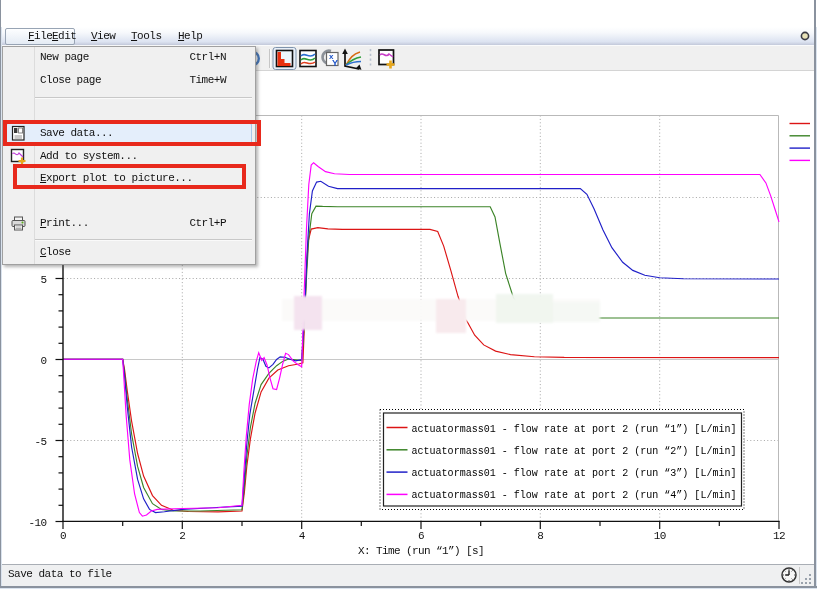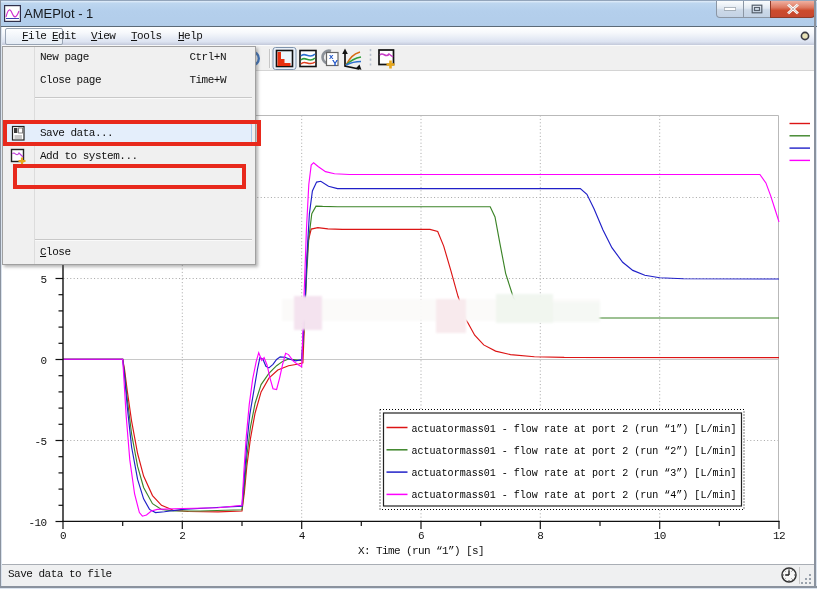--- a/index.html
+++ b/index.html
@@ -21,21 +21,21 @@
 .cap svg{position:absolute;left:50%;top:50%;transform:translate(-50%,-50%);}
 #capmin{left:716px;width:28px;border-radius:0 0 0 4px;}
 #capmax{left:743px;width:28px;}
 #capclose{left:770px;width:45px;border-radius:0 0 4px 0;
 background:linear-gradient(#f0b0a0 0%,#dd7a62 40%,#cc4a2c 60%,#c64830 100%);border-color:#8d3a28;}
 
 #menubar{position:absolute;left:1px;top:27px;width:814px;height:19px;
 background:linear-gradient(#ffffff,#f7f9fc 30%,#dce3f1 82%,#c3c9da 100%);border-bottom:1px solid #fafbfc;box-sizing:border-box;}
 .mb{position:absolute;top:1px;height:16px;line-height:16px;font-family:"Liberation Mono",monospace;
 font-size:11px;letter-spacing:-0.5px;color:#111;}
-#mfile{left:4px;top:0.5px;height:15.5px;line-height:15.5px;padding:0 16px;border:1px solid #98a4b4;border-radius:2px;
+#mfile{left:4px;top:0.5px;height:15.5px;line-height:15.5px;padding:0 22px;border:1px solid #98a4b4;border-radius:2px;
 background:linear-gradient(#fdfeff,#e4ebf4);}
 
 #toolbar{position:absolute;left:1px;top:46px;width:814px;height:25px;background:#f0f0f0;
 border-bottom:1px solid #d4d4d4;box-sizing:border-box;}
 
 #client{position:absolute;left:1px;top:72px;width:813px;height:491px;background:#fff;}
 #plot{position:absolute;left:0;top:0;}
 .gd{stroke:#a6a6a6;stroke-width:1;stroke-dasharray:1,2.4;}
 .tl{font-family:"Liberation Mono",monospace;font-size:11px;letter-spacing:-0.6px;fill:#111;}
 .lg{font-family:"Liberation Mono",monospace;font-size:11px;font-weight:normal;fill:#000;}
@@ -53,45 +53,20 @@
 .mi .a{position:absolute;right:28px;top:4px;font-family:"Liberation Mono",monospace;font-size:11px;
 letter-spacing:-0.5px;color:#111;}
 .mi .ic{position:absolute;left:6px;top:2px;}
 .msep{position:absolute;left:32px;right:3px;height:1px;background:#c8c8c8;border-bottom:1px solid #fafafa;}
 #hisel{position:absolute;left:2px;right:2px;top:0;height:22px;background:#e4eefb;
 border:1px solid #a8c8ea;border-radius:2px;box-sizing:border-box;}
 .redbox{position:absolute;border:4px solid #e8291c;box-sizing:border-box;z-index:50;}
 </style></head>
 <body>
 <div id="win">
-  <div id="title">
-    <svg id="ticon" width="17" height="17" viewBox="0 0 17 17">
-      <rect x="0.5" y="0.5" width="16" height="16" fill="#fff" stroke="#30304a" stroke-width="1.4"></rect>
-      <path d="M2,12 C4,4 6,3 8,8 S12,14 15,6" fill="none" stroke="#d030d0" stroke-width="1.15"></path>
-      <path d="M2,13.5 L15,13.5" fill="none" stroke="#4040b0" stroke-width="1"></path>
-    </svg>
-    <div class="txt">AMEPlot - 1</div>
-    <div class="cap" id="capmin">
-        <svg width="12" height="3">
-          <rect width="12" height="3" fill="#fff" stroke="#56606c" stroke-width="0.8"></rect>
-        </svg>
-      </div>
-    <div class="cap" id="capmax">
-        <svg width="11" height="9">
-          <rect x="0.5" y="0.5" width="10" height="8" fill="none" stroke="#56606c" stroke-width="1.6"></rect>
-          <rect x="3" y="3" width="5" height="3" fill="none" stroke="#56606c" stroke-width="1.2"></rect>
-        </svg>
-      </div>
-    <div class="cap" id="capclose">
-        <svg width="12" height="11" viewBox="0 0 12 11">
-          <path d="M1,1 L11,10 M11,1 L1,10" stroke="#fff" stroke-width="2.6"></path>
-          <path d="M1,1 L11,10 M11,1 L1,10" stroke="#4a1008" stroke-width="0.6" opacity="0.5"></path>
-        </svg>
-      </div>
-  </div>
   <div id="menubar">
     <div class="mb" id="mfile"><u>F</u>ile</div>
     <div class="mb" style="left:51px"><u>E</u>dit</div>
     <div class="mb" style="left:90px"><u>V</u>iew</div>
     <div class="mb" style="left:130px"><u>T</u>ools</div>
     <div class="mb" style="left:177px"><u>H</u>elp</div>
     <svg style="position:absolute;right:5px;top:4px" width="10" height="10">
         <circle cx="5" cy="5" r="3.6" fill="#e8e2b8" stroke="#3a3a44" stroke-width="1.6"></circle>
       </svg>
   </div>
@@ -278,20 +253,34 @@
         <span class="t" style="z-index:2">Save data...</span>
       </div>
     <div class="mi" style="top:98.5px">
         <span class="ic"><svg width="18" height="18" viewBox="0 0 18 18">
  <rect x="1.5" y="1.5" width="12" height="12" fill="#fff" stroke="#222" stroke-width="1.4"></rect>
  <path d="M2.5,6 C4.5,2.5 6.5,10 9,5 l4,4" fill="none" stroke="#c040d8" stroke-width="1.15"></path>
  <path d="M12,9.5 v7 m-3.5,-3.5 h7" fill="none" stroke="#e8a81c" stroke-width="2.2"></path>
 </svg></span>
         <span class="t">Add to system...</span>
       </div>
+    <div class="mi" style="top:120.5px">
+        <span class="t"><u>E</u>xport plot to picture...</span>
+      </div>
+    <div class="mi" style="top:165.5px">
+        <span class="ic"><svg width="17" height="17" viewBox="0 0 17 17">
+ <rect x="4.5" y="2" width="8" height="4" fill="#f4f4f4" stroke="#555" stroke-width="1"></rect>
+ <rect x="2" y="5.5" width="13" height="6" rx="1" fill="#d9d9d9" stroke="#555" stroke-width="1"></rect>
+ <circle cx="12.5" cy="7.5" r="1" fill="#58b018"></circle>
+ <rect x="4.5" y="10" width="8" height="5" fill="#fff" stroke="#555" stroke-width="1"></rect>
+ <path d="M5.5,12 h6 M5.5,13.5 h6" stroke="#999" stroke-width="0.8"></path>
+</svg></span>
+        <span class="t"><u>P</u>rint...</span>
+        <span class="a">Ctrl+P</span>
+      </div>
     <div class="msep" style="top:191.5px"></div>
     <div class="mi" style="top:194.5px">
         <span class="t"><u>C</u>lose</span>
       </div>
   </div>
   <div class="redbox" style="left:3px;top:119.5px;width:258px;height:26px"></div>
   <div class="redbox" style="left:13px;top:164px;width:233px;height:25px"></div>
   <div id="bL"></div>
     <div id="bL2"></div>
     <div id="bR"></div>

